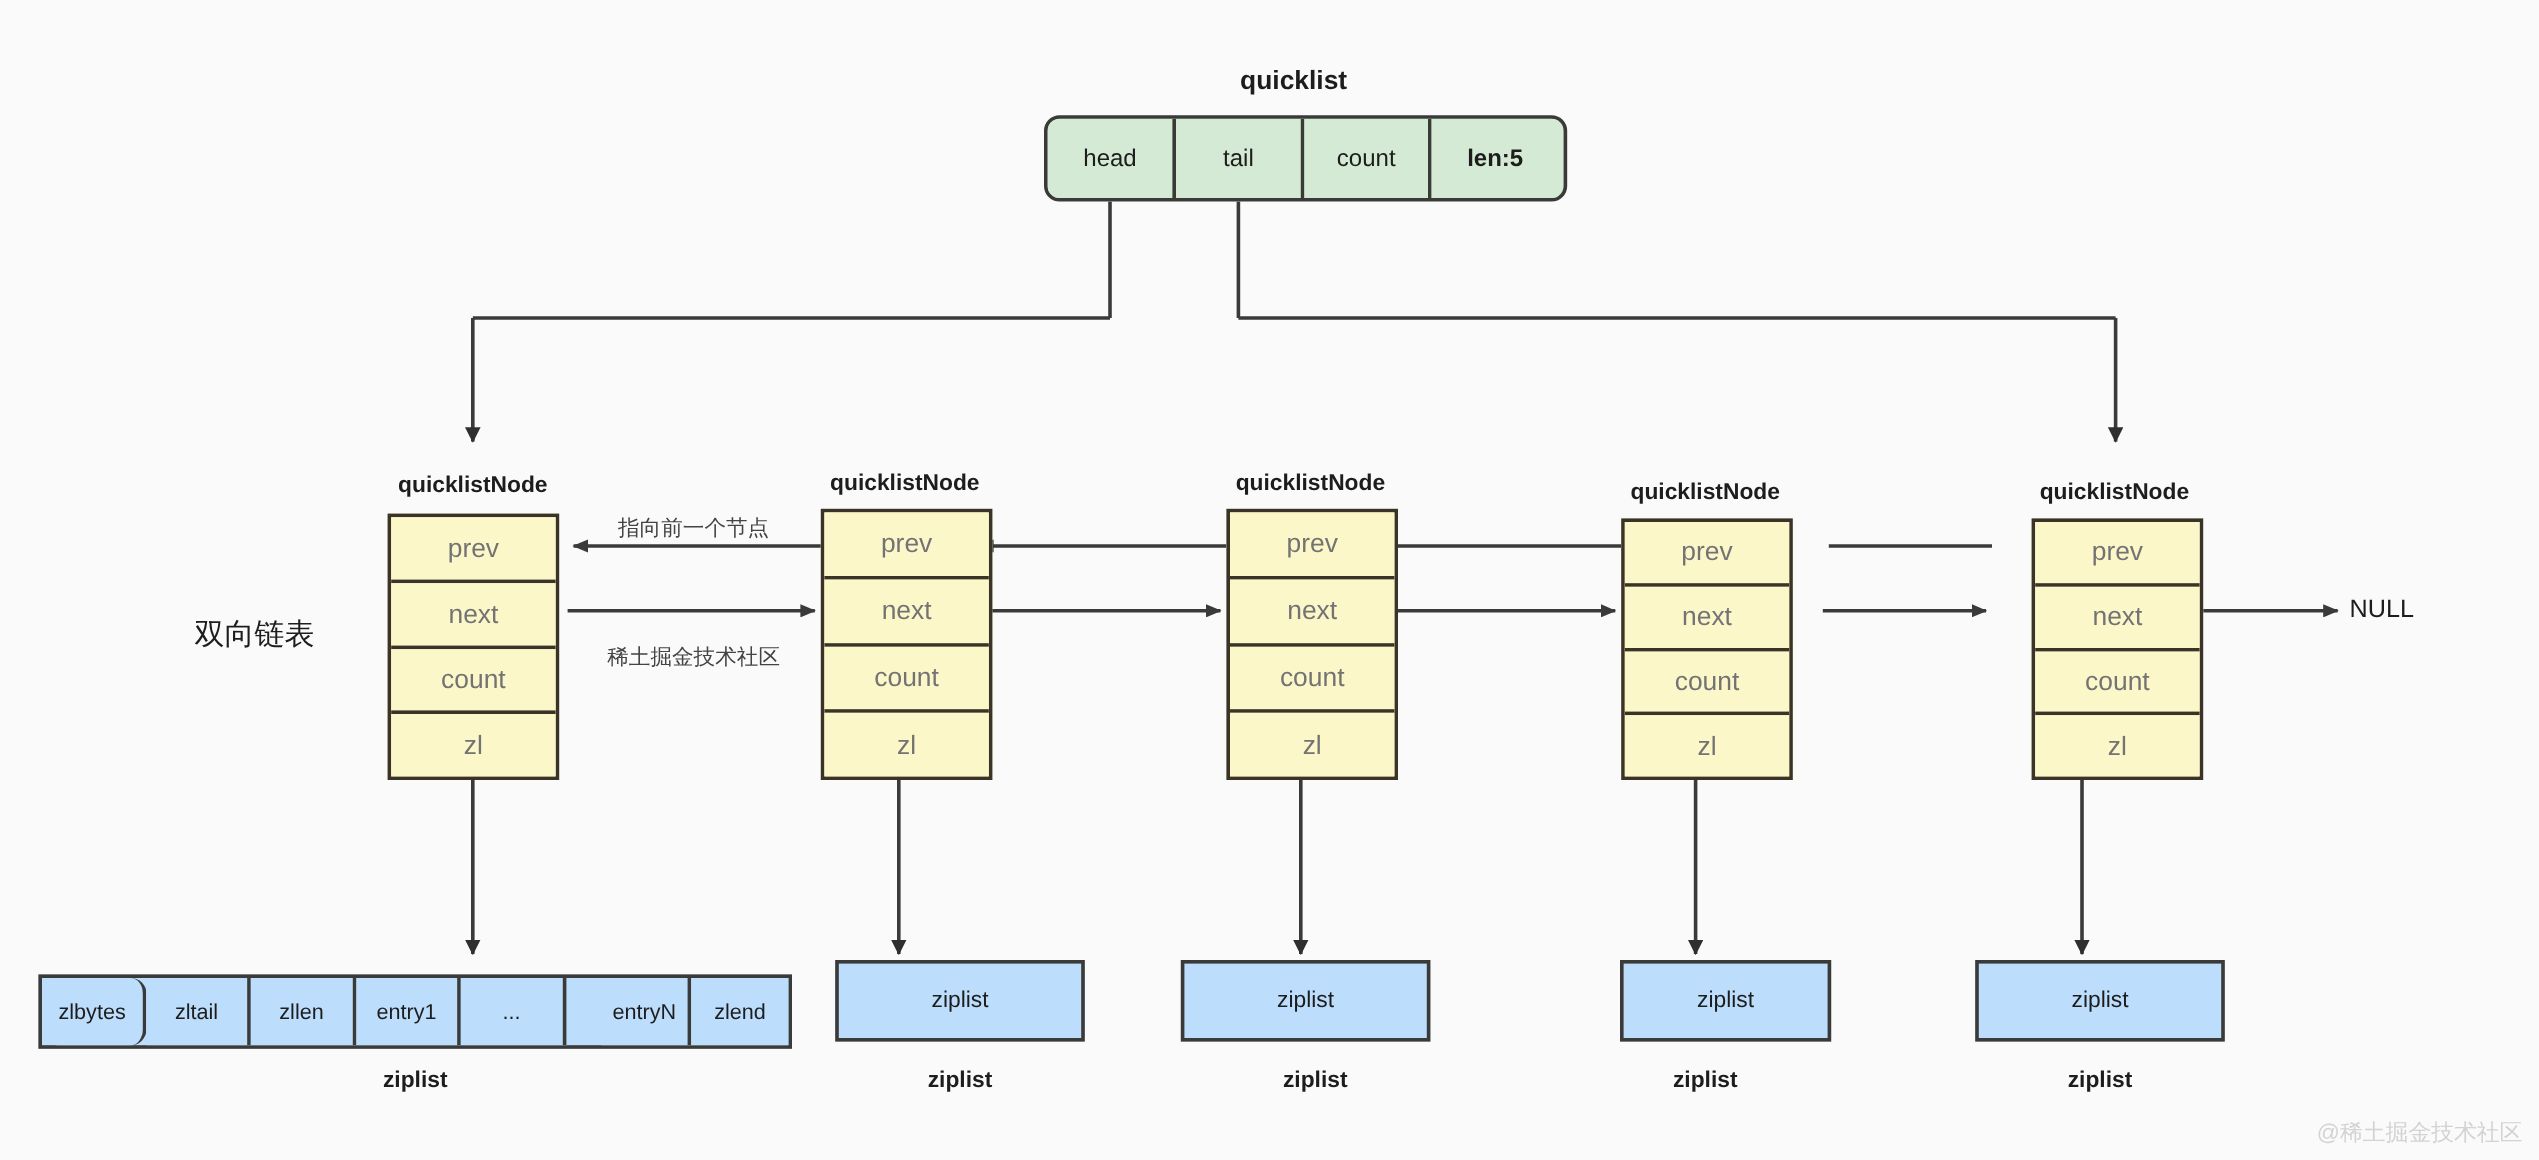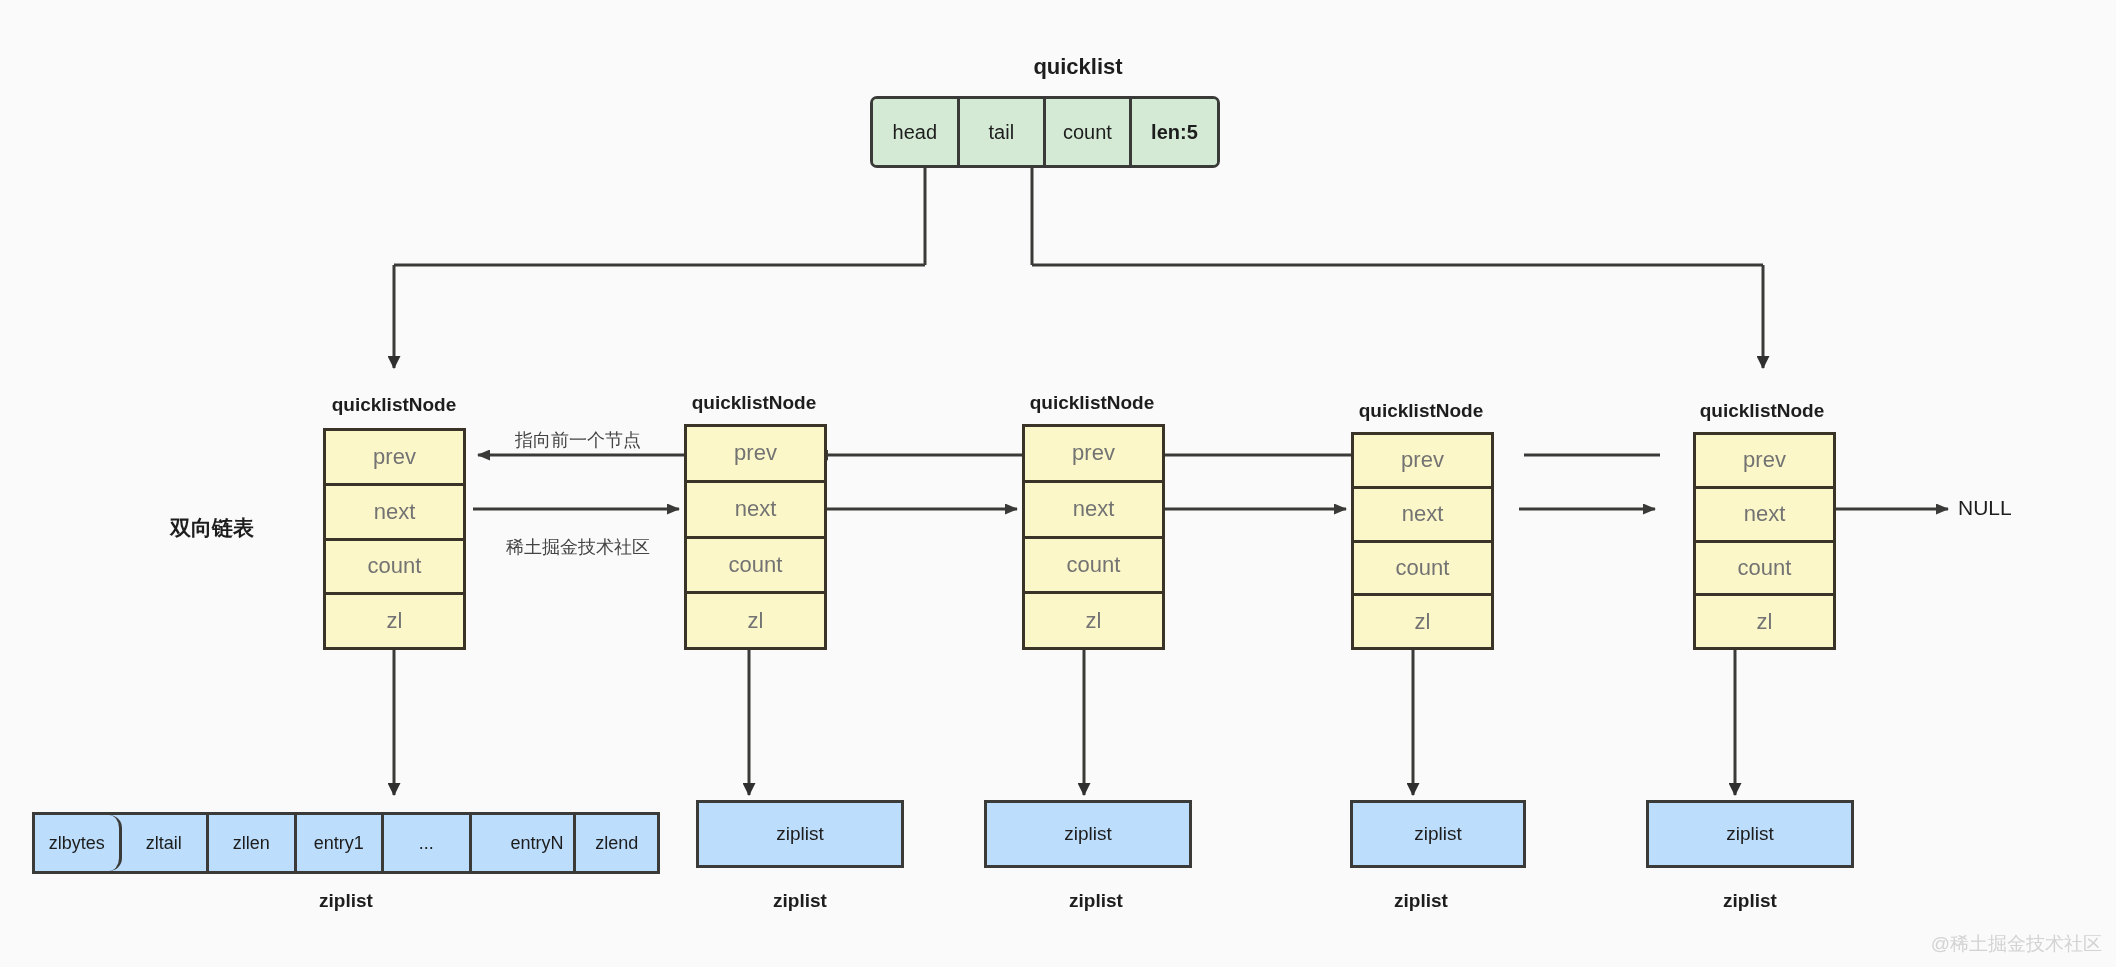--- a/index.html
+++ b/index.html
@@ -120,22 +120,22 @@
     text-align:center;
   }
   .nulllbl{
     position:absolute;
     font-size:21px;
     color:#1d1d1d;
     white-space:nowrap;
   }
   .sidelbl{
     position:absolute;
-    font-size:21px;
-    font-weight:700;
+    font-size:25px;
+    font-weight:400;
     color:#1d1d1d;
     white-space:nowrap;
     transform:translate(-50%,-50%);
   }
   .wmark{
     position:absolute;
     right:14px;bottom:10px;
     font-size:19px;
     color:#d3d3d3;
     white-space:nowrap;
@@ -186,21 +186,21 @@
       <path d="M394,650 L394,795" marker-end="url(#ahd)"></path>
       <path d="M749,650 L749,795" marker-end="url(#ahd)"></path>
       <path d="M1084,650 L1084,795" marker-end="url(#ahd)"></path>
       <path d="M1413,650 L1413,795" marker-end="url(#ahd)"></path>
       <path d="M1735,650 L1735,795" marker-end="url(#ahd)"></path>
     </g>
   </svg>
 
   <div class="ttl" style="left:1078px;top:54px;">quicklist</div>
 
-  <div class="qlist" style="left:870px;top:96px;width:350px;height:72px;">
+  <div class="qlist" style="left:870px;top:96px;width:436px;height:72px;border-radius:13px;">
     <div class="cell" style="width:107px;">head</div>
     <div class="cell" style="width:107px;">tail</div>
     <div class="cell" style="width:106px;">count</div>
     <div class="cell" style="width:106px;font-weight:bold;">len:5</div>
   </div>
 
   <div class="sidelbl" style="left:212px;top:528px;">双向链表</div>
 
   <div class="edgelbl" style="left:578px;top:428px;">指向前一个节点</div>
   <div class="edgelbl" style="left:578px;top:535px;">稀土掘金技术社区</div>

